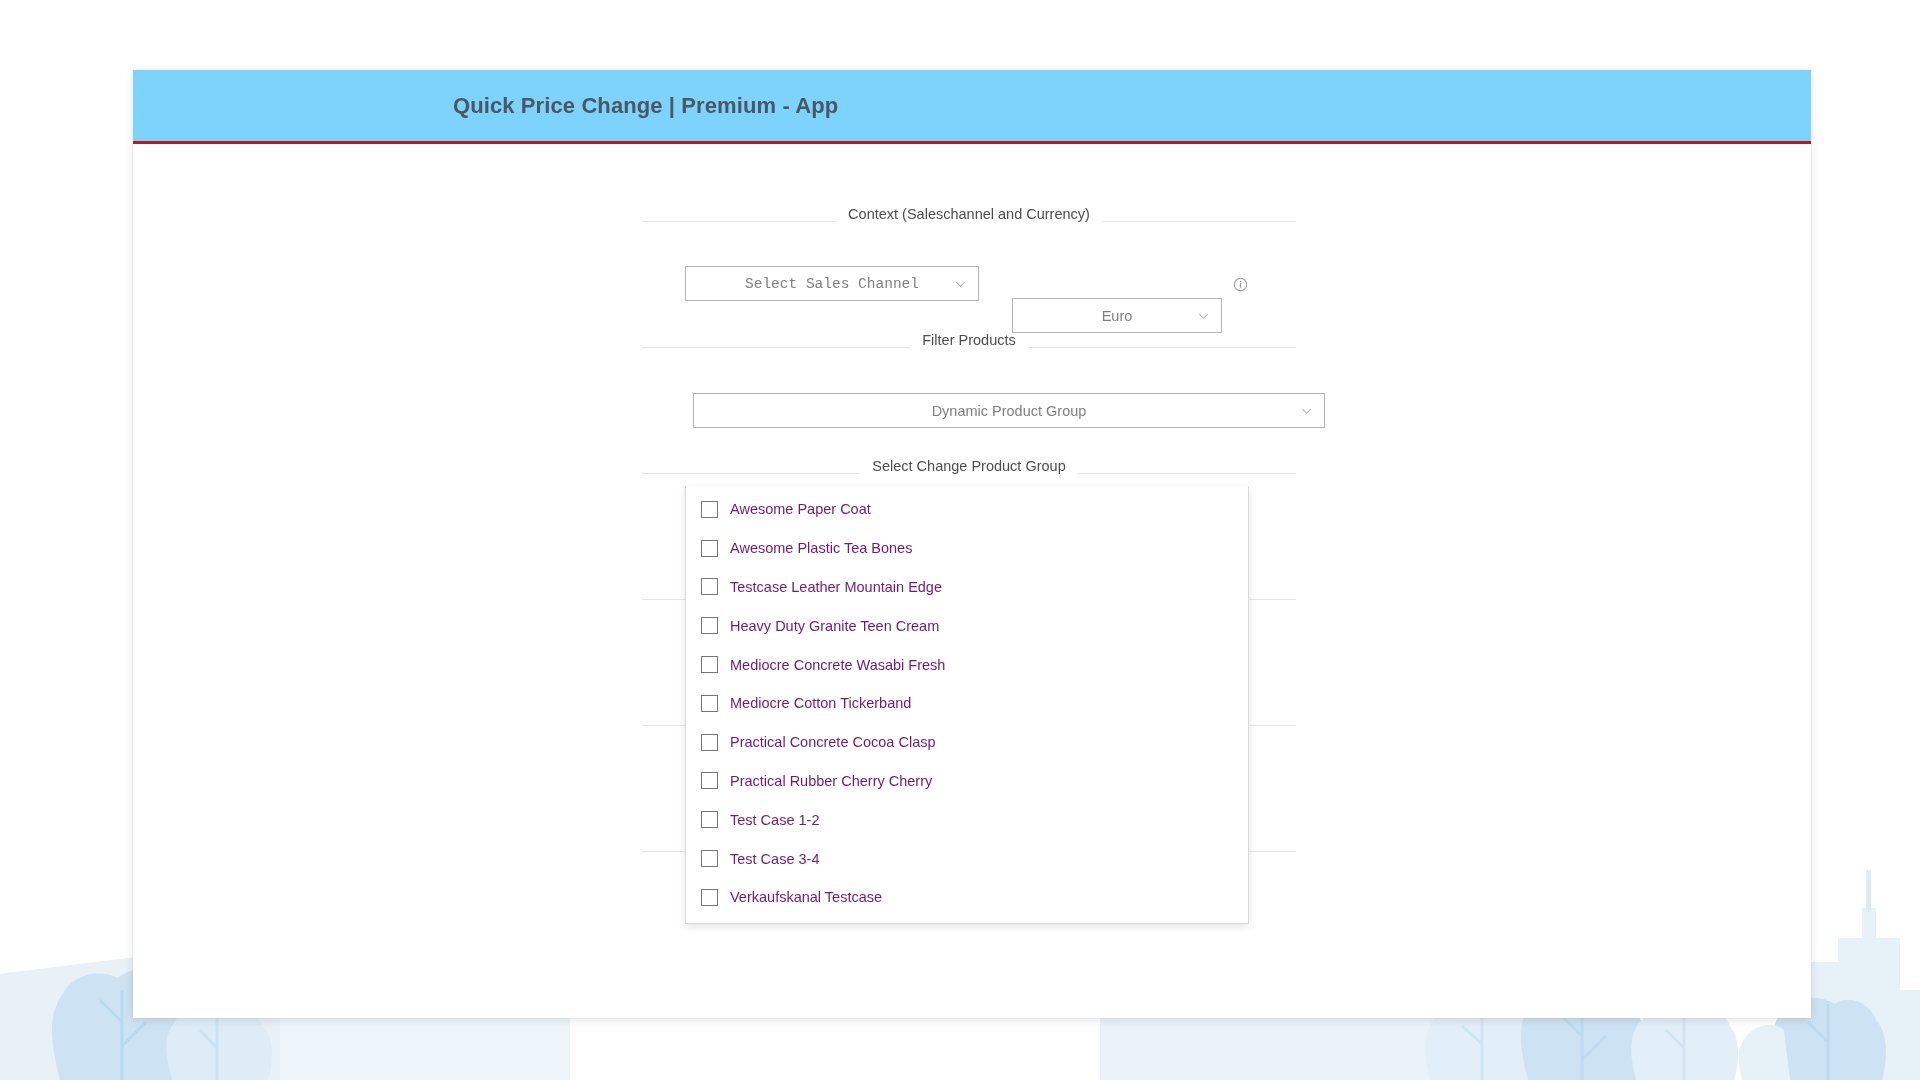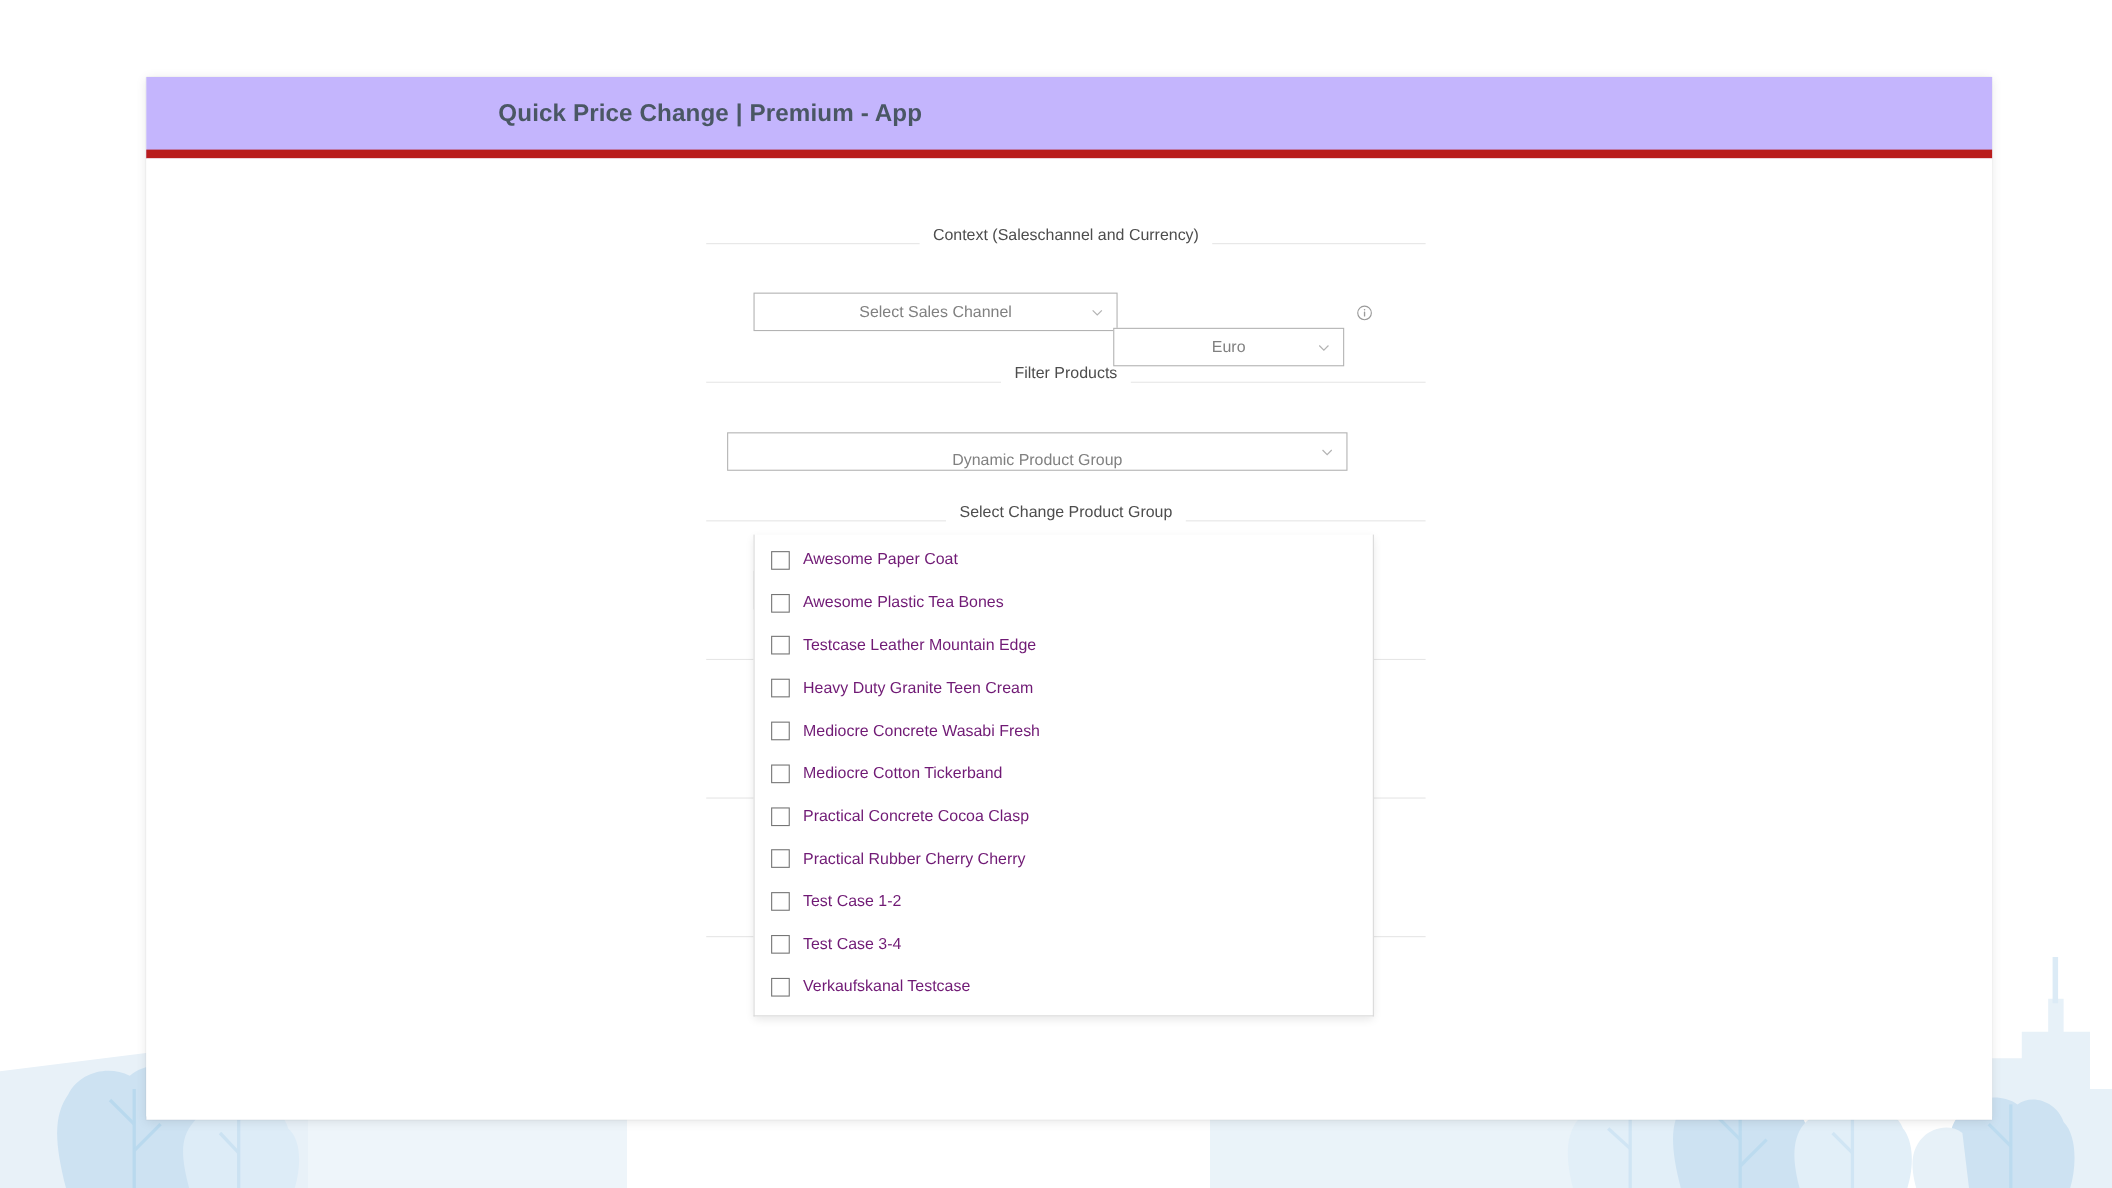--- a/index.html
+++ b/index.html
@@ -27,22 +27,22 @@
     left: 133px; top: 70px;
     width: 1678px; height: 948px;
     background: #ffffff;
     box-shadow: 0 2px 10px rgba(0,0,0,0.10), 0 0 1px rgba(0,0,0,0.12);
     z-index: 2;
   }
 
   .app-header {
     position: relative;
     height: 74px;
-    border-bottom: 8px solid #b91c1c;
-    background: #c4b5fd;
+    border-bottom: 3px solid #b91c1c;
+    background: #7dd3fc;
   }
   .app-title {
     position: absolute;
     left: 320px; top: 50%;
     transform: translateY(-50%);
     font-size: 22px;
     font-weight: bold;
     color: #4a5764;
     letter-spacing: 0.1px;
     white-space: nowrap;
@@ -226,21 +226,21 @@
     </div>
 
     <div class="app-body">
 
       <div class="section-head" style="top:62px;">
         <div class="rule"></div>
         <div class="label">Context (Saleschannel and Currency)</div>
         <div class="rule"></div>
       </div>
 
-      <div class="field" style="left:552px; top:122px; width:331px;">
+      <div class="field" style="left:552px; top:122px; width:294px;font-family:Liberation Mono, monospace;">
         <span class="val">Select Sales Channel</span>
         <span class="caret">
           <svg viewBox="0 0 14 14">
               <path d="M2.5 5 L7 9.5 L11.5 5" fill="none" stroke="#b3b3b3" stroke-width="1.2"></path>
             </svg>
         </span>
       </div>
 
       <div class="field" style="left:879px; top:122px; width:210px;margin-top:32px;">
         <span class="val">Euro</span>
@@ -258,21 +258,21 @@
           <rect x="7.35" y="6.5" width="1.3" height="5" rx="0.5" fill="#9a9a9a"></rect>
         </svg>
       </div>
 
       <div class="section-head" style="top:188px;">
         <div class="rule"></div>
         <div class="label">Filter Products</div>
         <div class="rule"></div>
       </div>
 
-      <div class="field" style="left:528px; top:249px; width:564px;align-items:flex-end;">
+      <div class="field" style="left:560px; top:249px; width:632px;">
         <span class="val">Dynamic Product Group</span>
         <span class="caret">
           <svg viewBox="0 0 14 14">
               <path d="M2.5 5 L7 9.5 L11.5 5" fill="none" stroke="#b3b3b3" stroke-width="1.2"></path>
             </svg>
         </span>
       </div>
 
       <div class="section-head" style="top:314px;">
         <div class="rule"></div>

